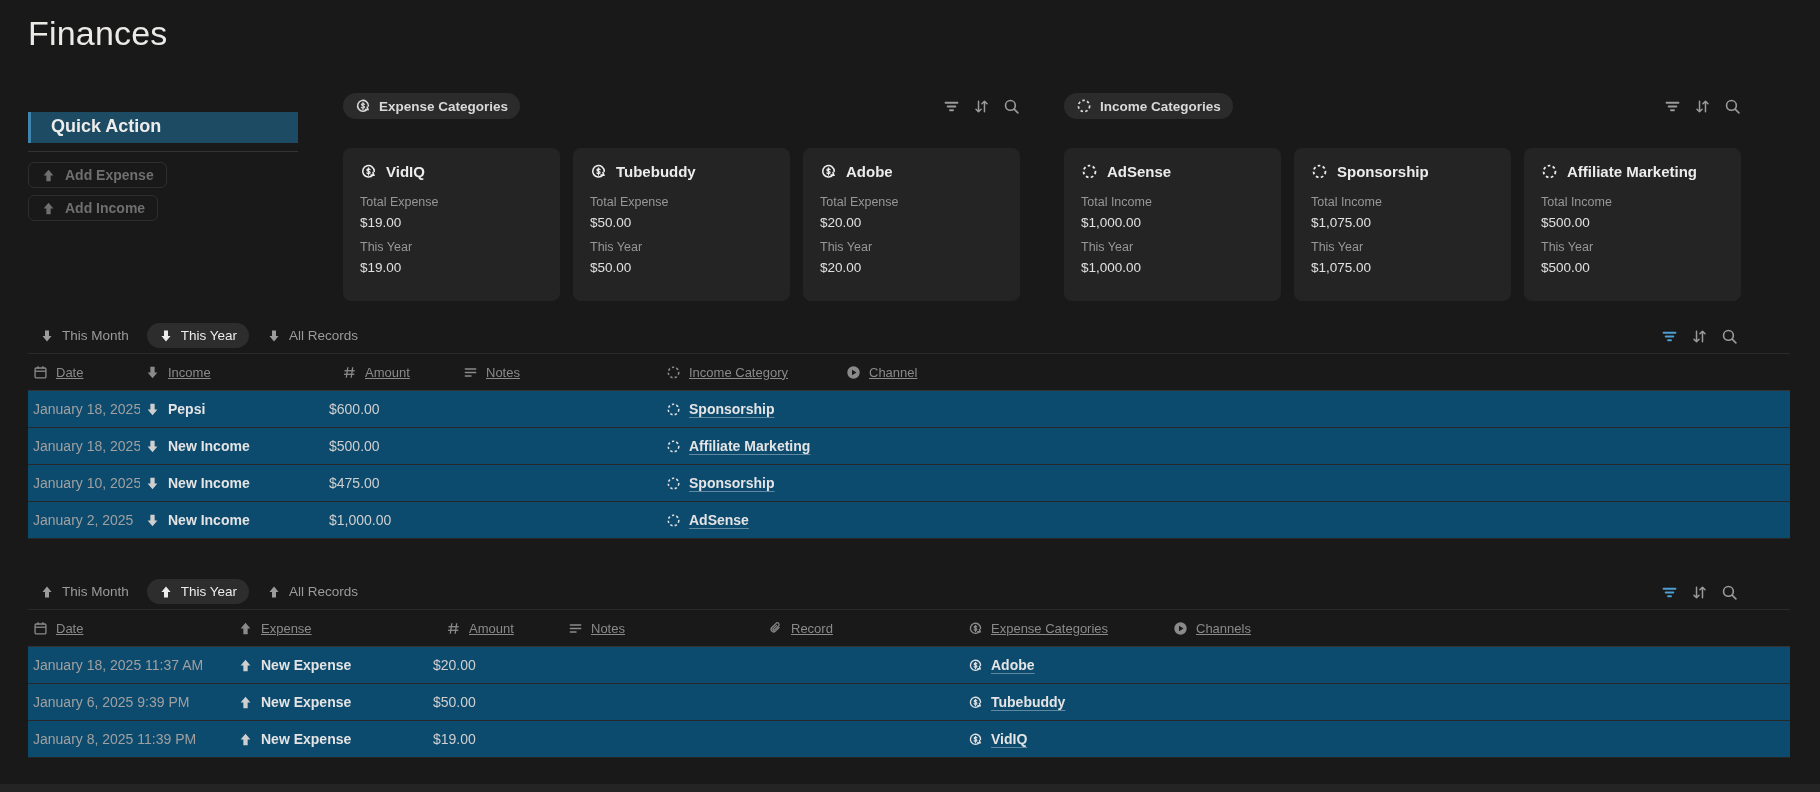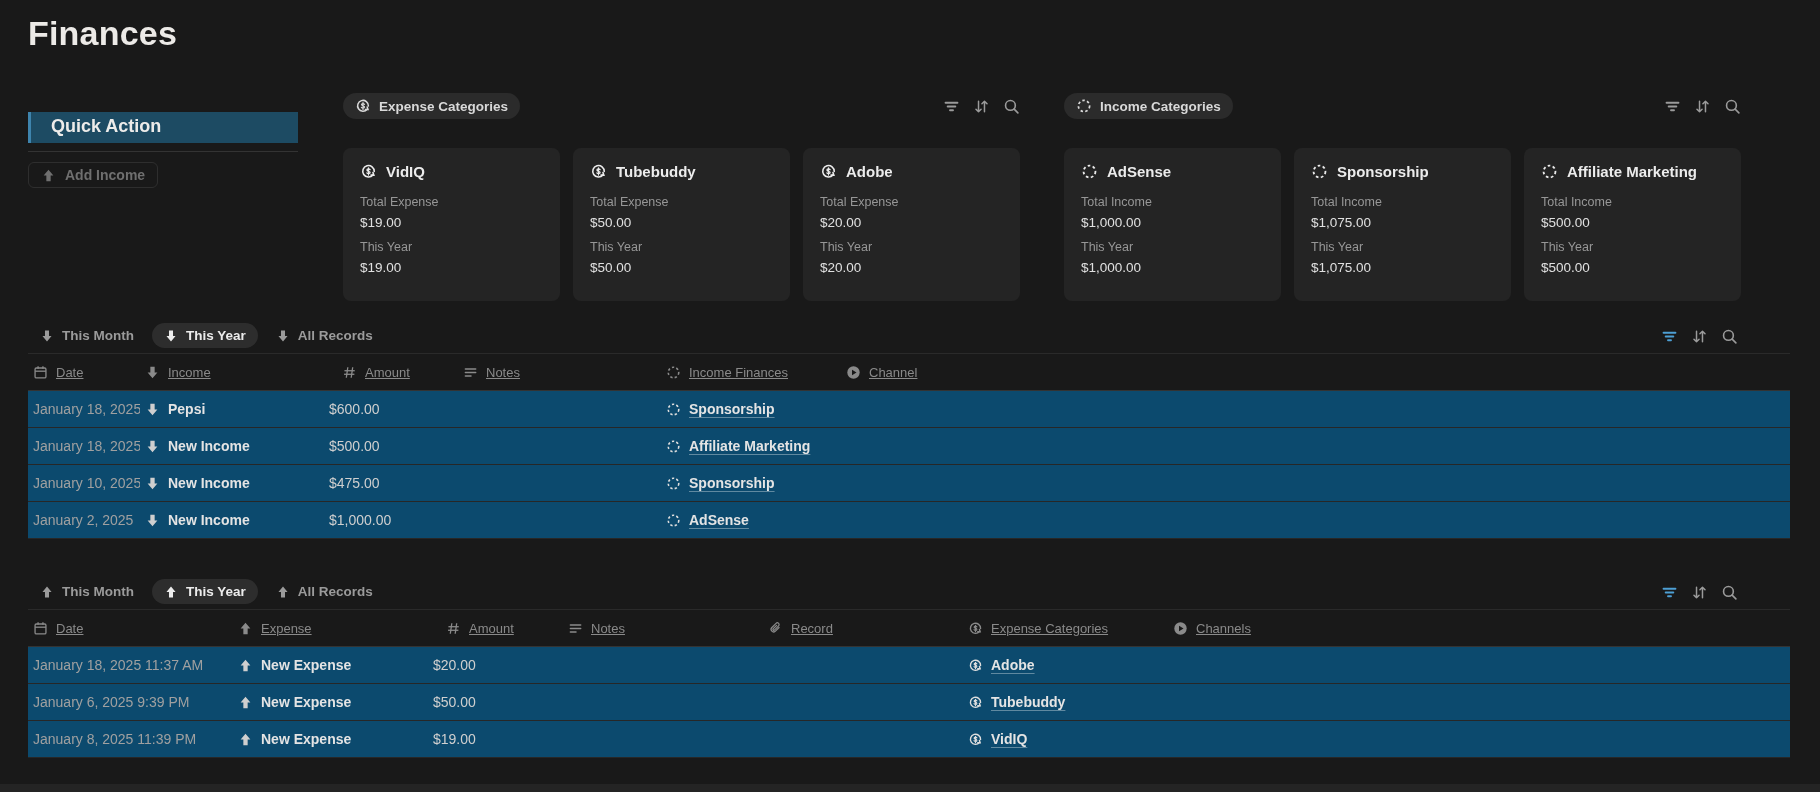--- a/index.html
+++ b/index.html
@@ -5,21 +5,21 @@
   * { box-sizing: border-box; margin: 0; padding: 0; }
   html,body { background:#111; }
   body { font-family: "Liberation Sans", "DejaVu Sans", sans-serif; }
   #page { position:relative; width:1820px; height:792px; background:#191919; overflow:hidden; color:#d7d5d2; }
 
   
   .ico { display:inline-flex; align-items:center; justify-content:center; flex:none; }
   .ico svg { display:block; }
 
   
-  .page-title { position:absolute; left:28px; top:14px; font-size:34px; font-weight:bold; color:#eceae7; letter-spacing:.2px; }
+  .page-title { position:absolute; left:28px; top:14px; font-size:34px; font-weight:normal; color:#eceae7; letter-spacing:.2px; }
 
   
   .qa { position:absolute; left:28px; top:112px; width:270px; }
   .qa-header { background:#1d4b63; border-left:3px solid #3e84ad; color:#edecea; font-size:18px; font-weight:bold; padding:4px 8px 6px 20px; }
   .qa-divider { border:none; border-top:1px solid #333; margin:8px 0 10px 0; }
   .qa-btn { display:inline-flex; align-items:center; gap:9px; border:1px solid #2e2e2e; border-radius:6px; padding:4px 12px; margin-bottom:7px; color:#6f6f6f; font-size:14px; font-weight:bold; background:transparent; cursor:pointer; }
 
   
   .gallery { position:absolute; top:92px; width:677px; }
   .gallery.expense { left:343px; }
@@ -32,21 +32,21 @@
   .card { width:217px; height:153px; background:#242424; border-radius:8px; padding:15px 17px; cursor:pointer; }
   .card-title { display:flex; align-items:center; gap:9px; font-size:15px; font-weight:bold; color:#ececec; margin-bottom:15px; }
   .card-label { font-size:12.5px; color:#979797; margin-bottom:6px; }
   .card-value { font-size:13.5px; color:#e0e0e0; margin-bottom:10px; }
 
   
   .section { position:absolute; left:28px; width:1762px; }
   .section.income-sec  { top:322px; }
   .section.expense-sec { top:578px; }
   .tabs { display:flex; align-items:center; gap:6px; height:32px; border-bottom:1px solid #2a2a2a; padding-bottom:4px; position:relative; }
-  .tab { display:inline-flex; align-items:center; gap:8px; padding:5px 12px; border-radius:16px; font-size:13.5px; font-weight:bold; color:#9b9b9b; cursor:pointer; }
+  .tab { display:inline-flex; align-items:center; gap:8px; padding:5px 12px; border-radius:16px; font-size:13.5px; font-weight:normal; color:#9b9b9b; cursor:pointer; }
   .tab.active { background:#2d2d2d; color:#ececec; }
   .tabs .toolbar { position:absolute; right:52px; top:6px; }
   .filter-active { color:#4d9fd4; }
 
   .tgrid { display:grid; align-items:center; }
   .g-income  { grid-template-columns:112px 184px 134px 203px 180px 1fr; }
   .g-expense { grid-template-columns:205px 195px 135px 200px 200px 205px 1fr; }
   .thead { height:37px; border-bottom:1px solid #333; }
   .th { display:flex; align-items:center; gap:8px; color:#8a8a8a; font-size:13px; padding-left:5px; cursor:pointer;text-decoration:underline; }
   .th.amount { padding-left:18px; }
@@ -128,20 +128,30 @@
   <div class="qa">
     <div class="qa-header">Quick Action</div>
     <hr class="qa-divider">
     <div>
       <button class="qa-btn">
         <span class="ico">
             <svg width="15" height="15" viewBox="0 0 16 16">
               <use href="#i-arrow-up"></use>
             </svg>
           </span>
+        <span>Add Expense</span>
+      </button>
+    </div>
+    <div>
+      <button class="qa-btn">
+        <span class="ico">
+            <svg width="15" height="15" viewBox="0 0 16 16">
+              <use href="#i-arrow-up"></use>
+            </svg>
+          </span>
         <span>Add Income</span>
       </button>
     </div>
   </div>
 
   <div class="gallery expense">
     <div class="gal-head">
       <div class="gal-pill">
         <span class="ico">
             <svg width="16" height="16" viewBox="0 0 16 16">
@@ -365,21 +375,21 @@
             </svg>
           </span>
         <span>Notes</span>
       </div>
       <div class="th">
         <span class="ico">
             <svg width="15" height="15" viewBox="0 0 16 16">
               <use href="#i-dashed-circle"></use>
             </svg>
           </span>
-        <span>Income Finances</span>
+        <span>Income Category</span>
       </div>
       <div class="th">
         <span class="ico">
             <svg width="15" height="15" viewBox="0 0 16 16">
               <use href="#i-play"></use>
             </svg>
           </span>
         <span>Channel</span>
       </div>
     </div>

